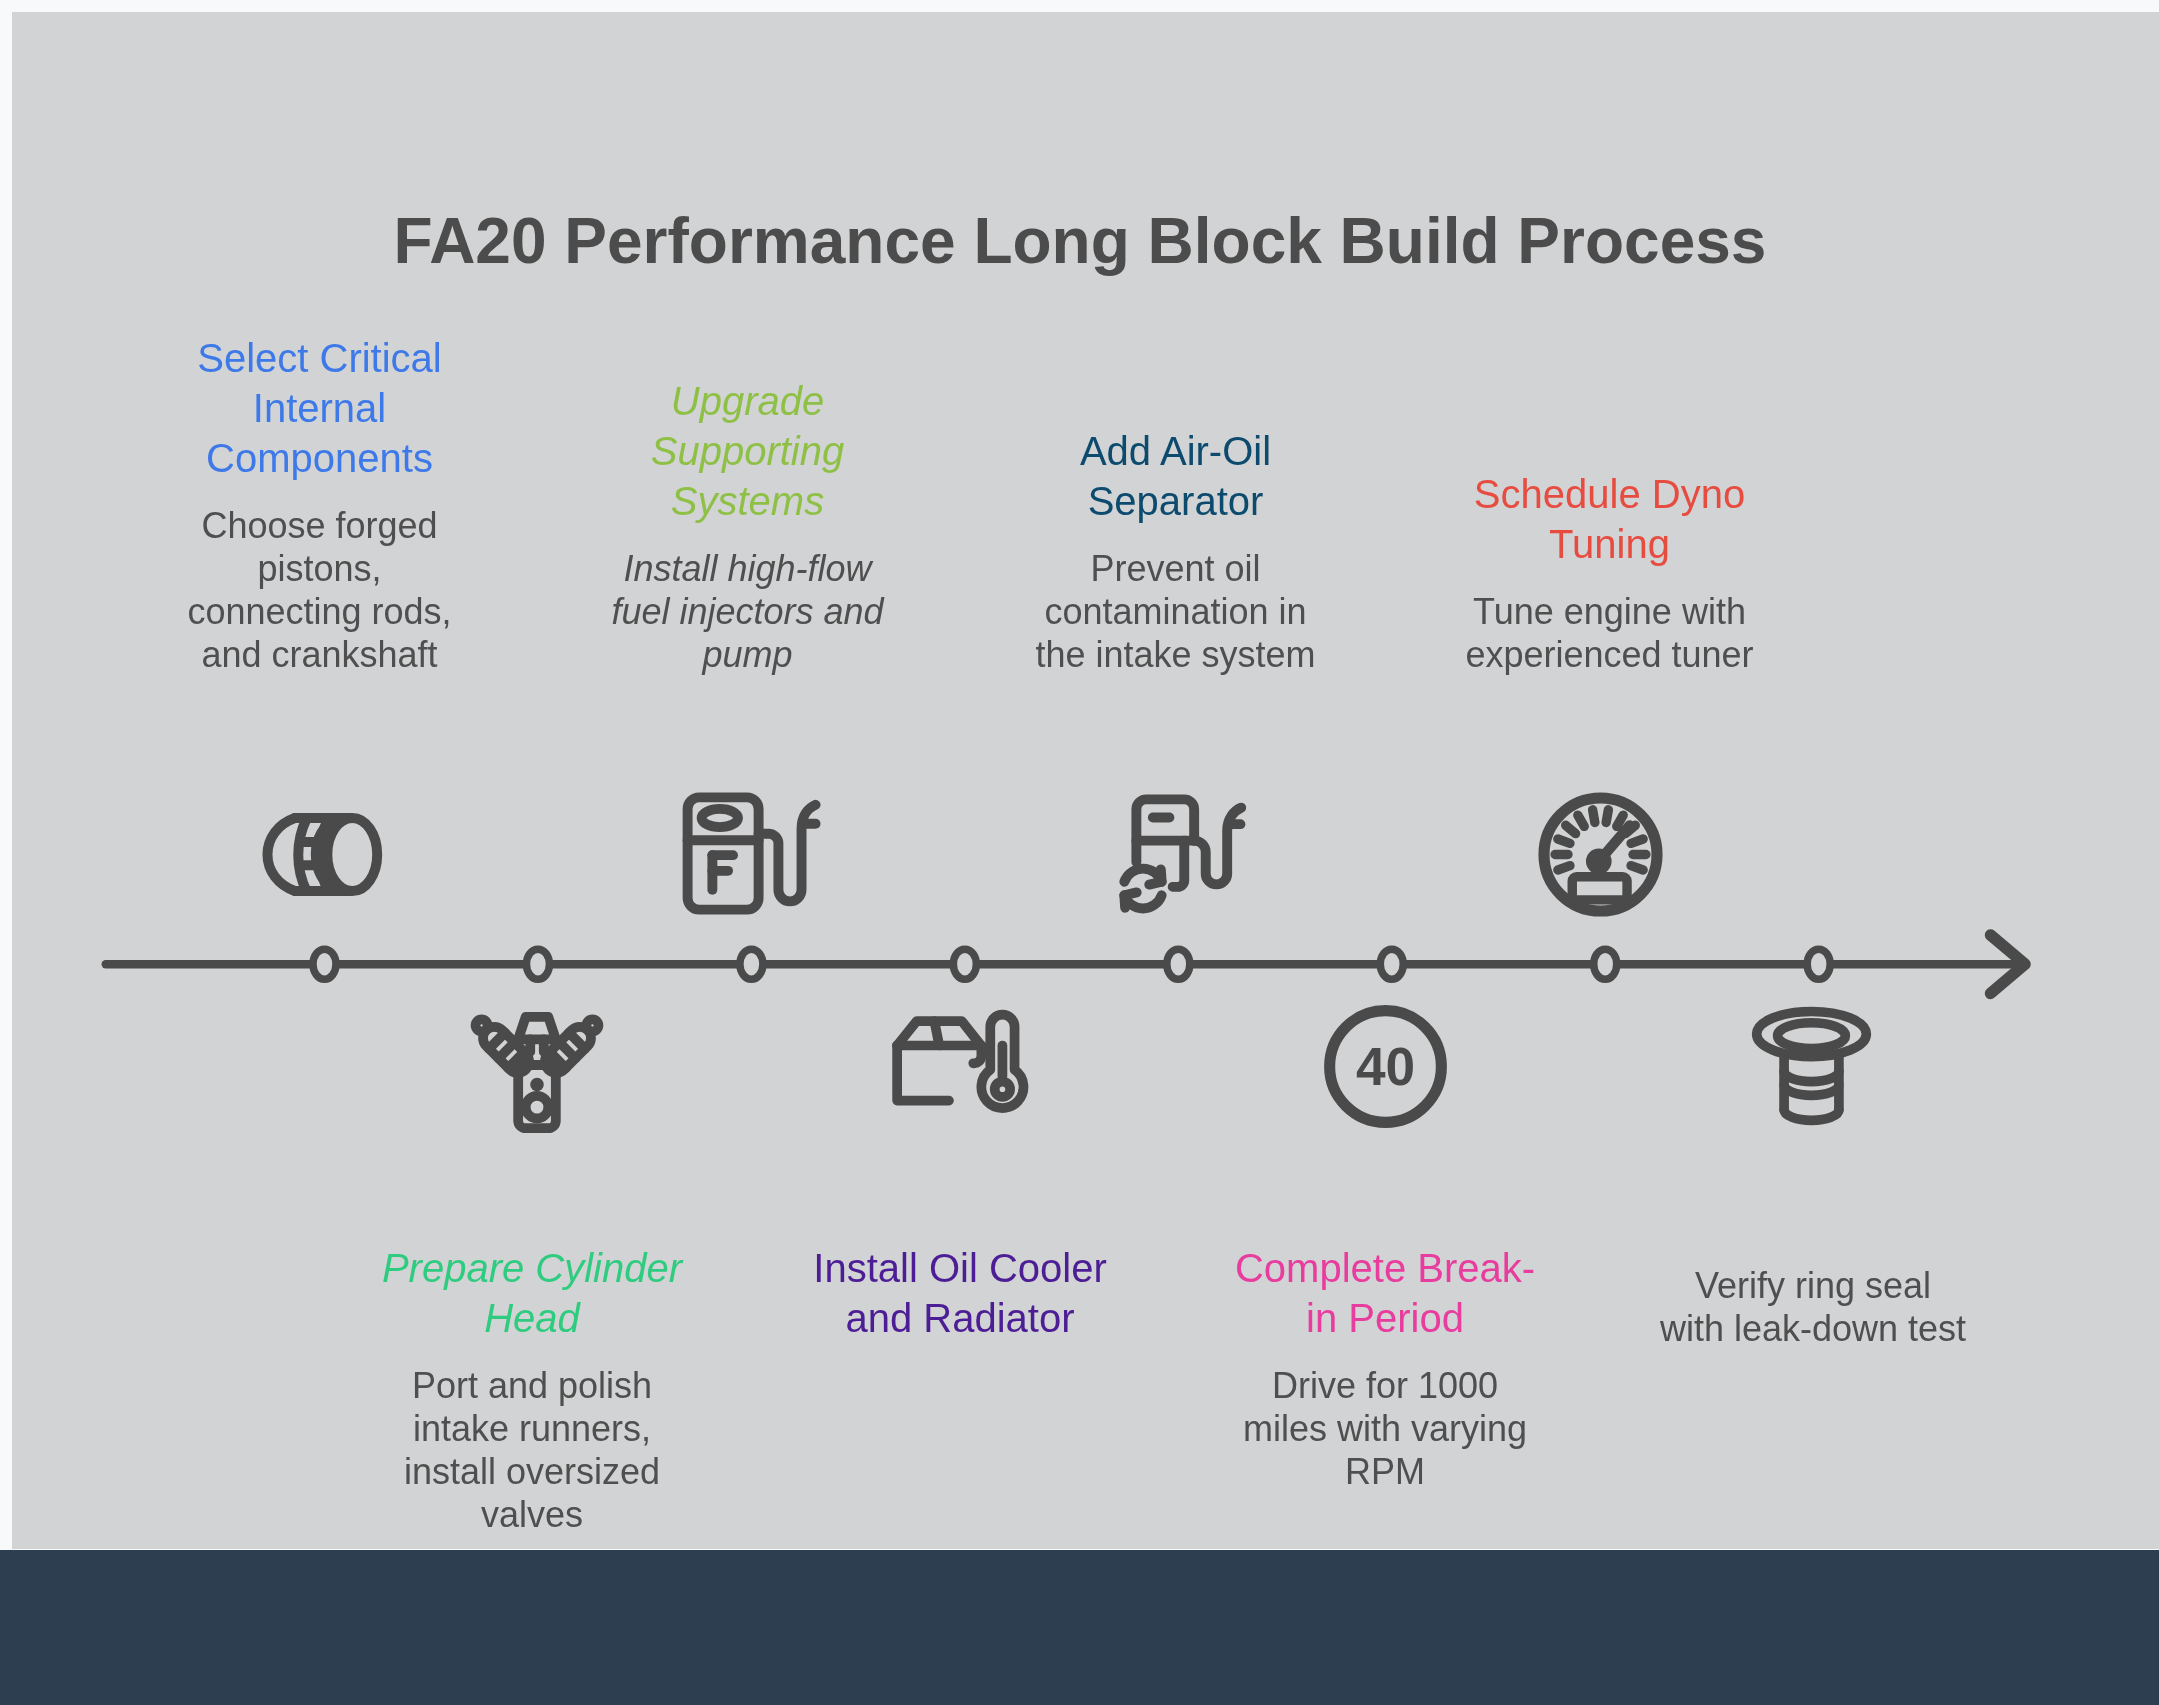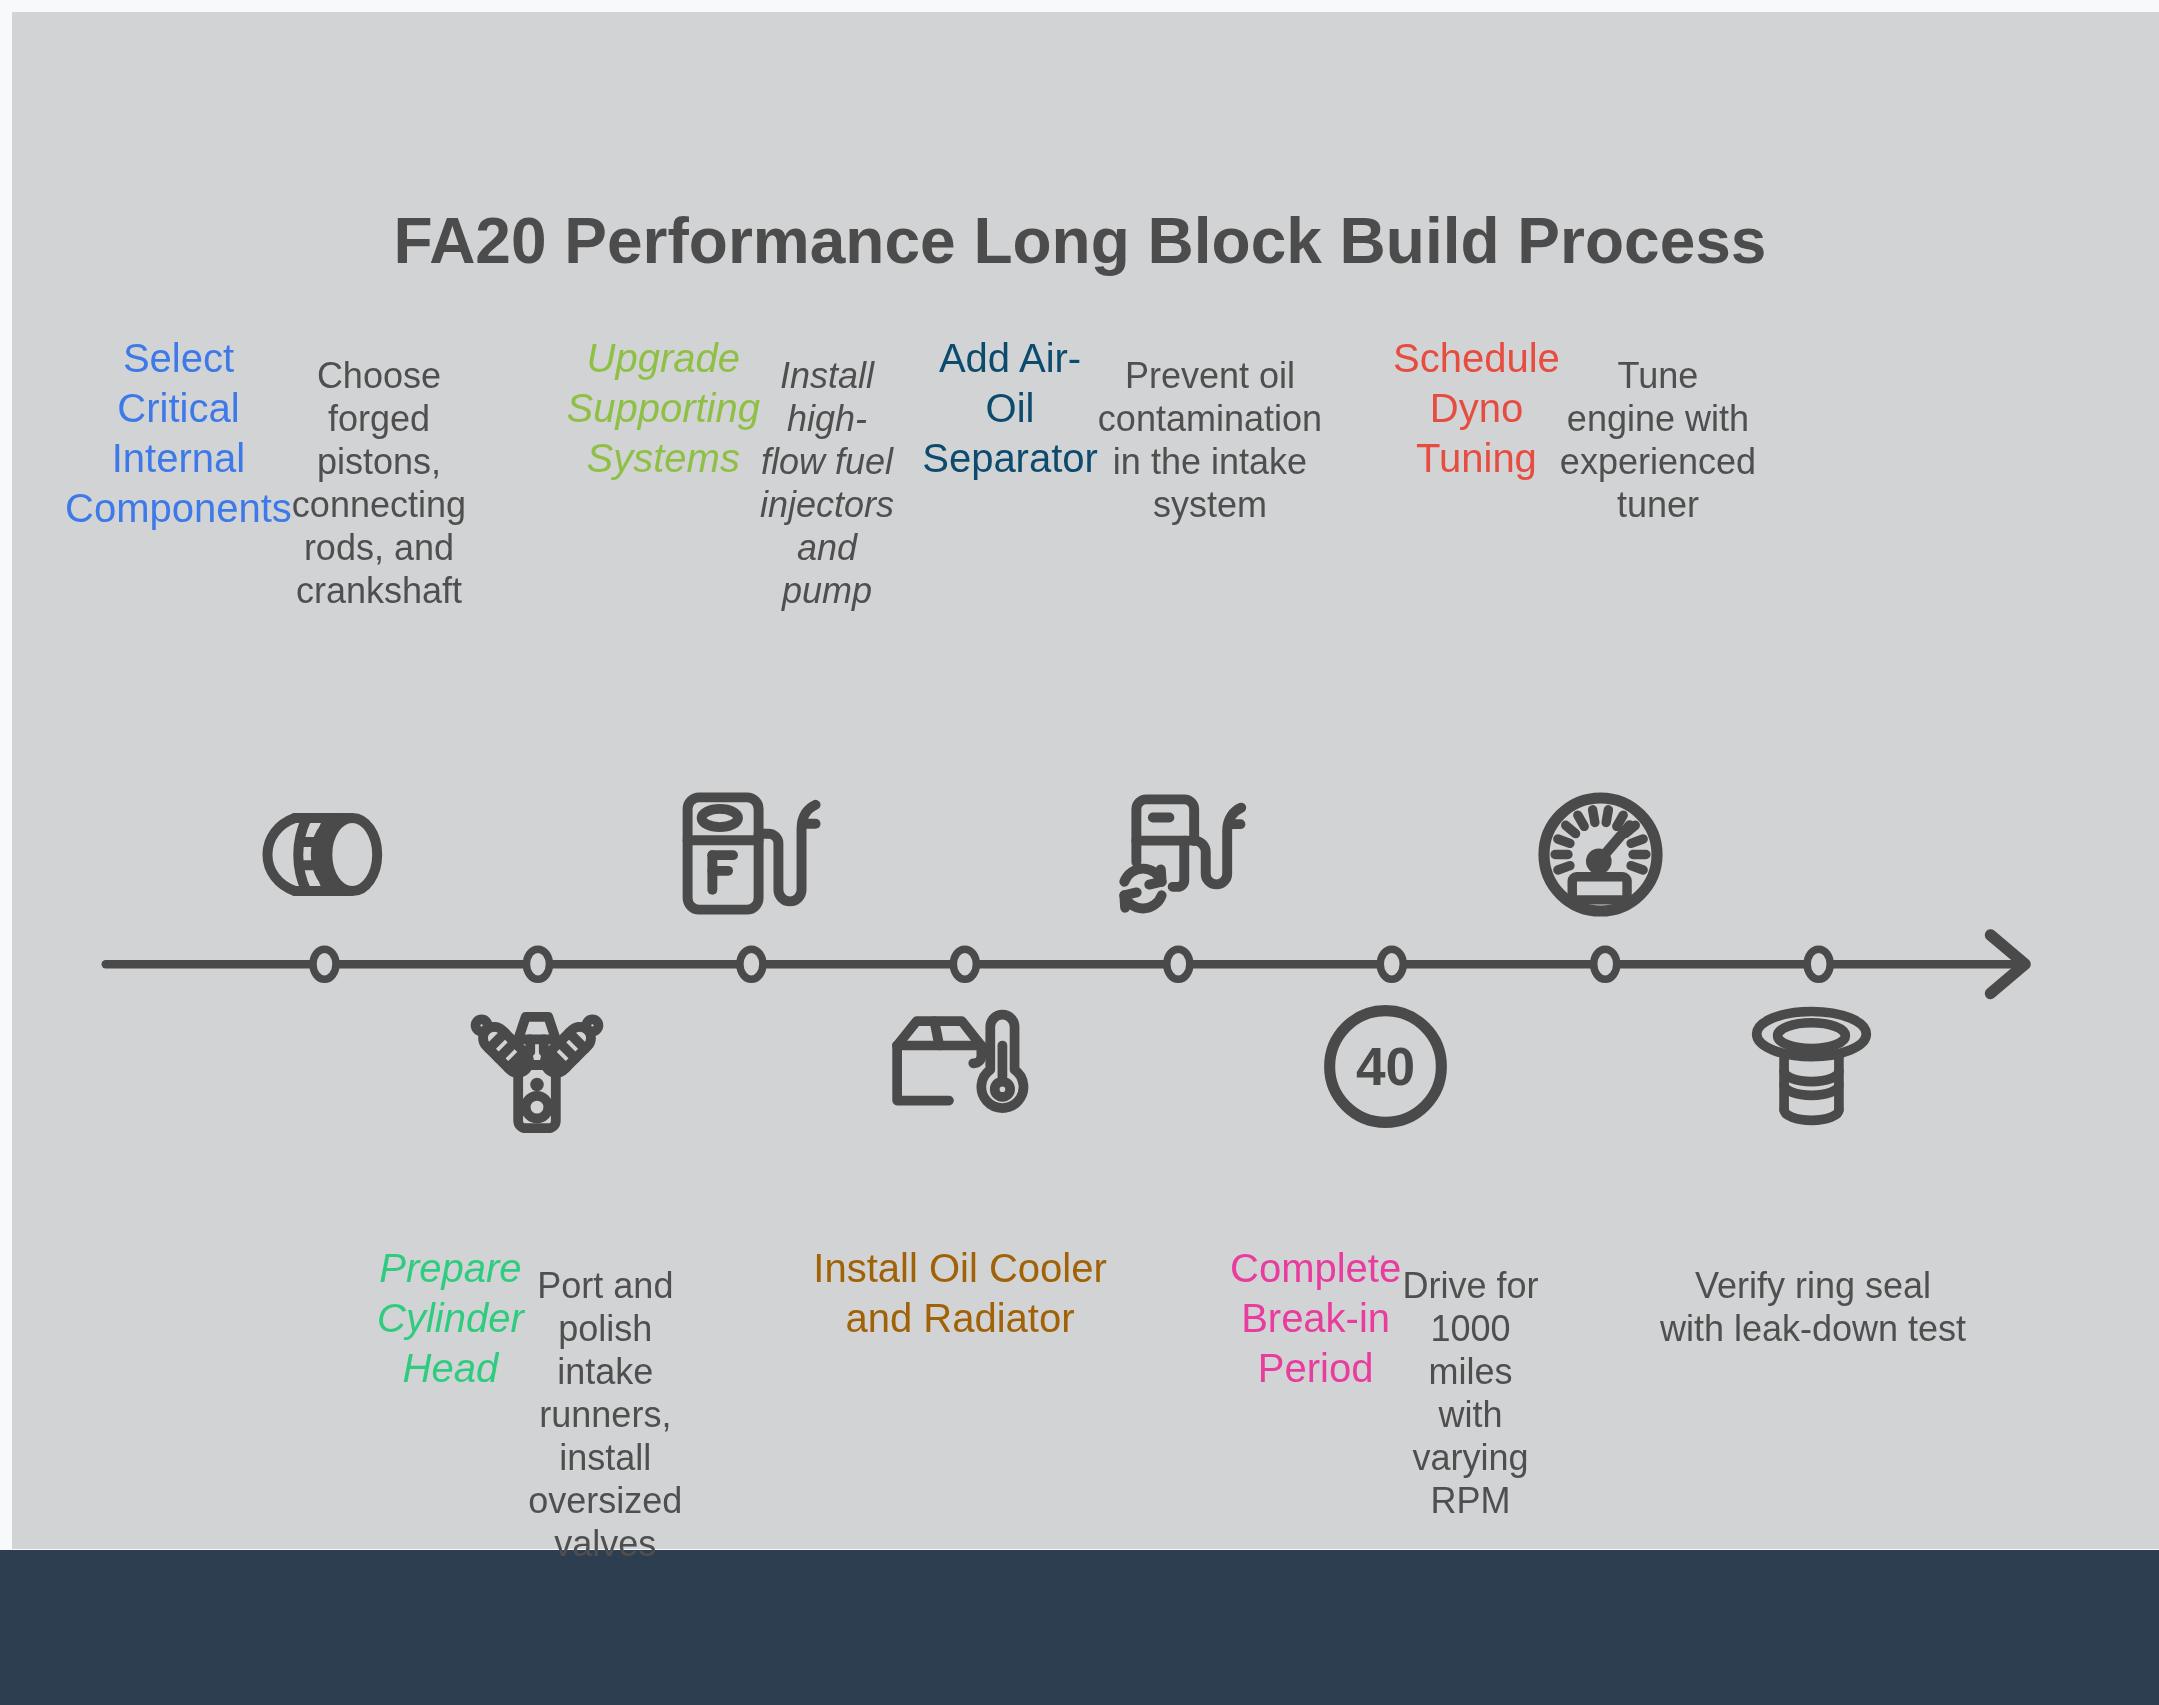--- a/index.html
+++ b/index.html
@@ -20,21 +20,21 @@
   }
   .title{
     position:absolute;left:0;top:177px;width:2160px;
     text-align:center;
     font-weight:700;font-size:64px;line-height:1.15;
     color:var(--title,#4c4c4c);
     letter-spacing:0px;
     margin-top:28px;
   }
   .col{
-    position:absolute;display:flex;flex-direction:row;
+    position:absolute;display:flex;flex-direction:column;
     text-align:center;
   }
   .col.top{top:333px;height:343px;width:293px;justify-content:flex-end;}
   .col.bottom{top:1243px;width:310px;justify-content:flex-start;}
   .step-label{font-weight:400;font-size:40px;line-height:50px;}
   .step-desc{font-weight:400;font-size:36px;line-height:43px;color:var(--text,#4f4f4f);margin-top:21px;}
   .icon{position:absolute;color:var(--ink,#4a4a4a);}
   .icon svg{display:block;overflow:visible;}
   .s{fill:none;stroke:currentColor;stroke-linecap:round;stroke-linejoin:round;}
   .f{fill:currentColor;stroke:none;}
@@ -65,21 +65,21 @@
 <div class="col top" style="left:1455px;margin-left:8px;">
   <div class="step-label" style="color: rgb(231, 76, 65);">Schedule Dyno Tuning</div>
   <div class="step-desc">Tune engine with experienced tuner</div>
 </div>
 
 <div class="col bottom" style="left:377px;">
   <div class="step-label" style="color: rgb(47, 204, 128); font-style: italic;">Prepare Cylinder Head</div>
   <div class="step-desc">Port and polish intake runners, install oversized valves</div>
 </div>
 <div class="col bottom" style="left:805px;">
-  <div class="step-label" style="color: #a16207;">Install Oil Cooler and Radiator</div>
+  <div class="step-label" style="color: #4c1d95;">Install Oil Cooler and Radiator</div>
 </div>
 <div class="col bottom" style="left:1230px;">
   <div class="step-label" style="color: rgb(232, 60, 158);">Complete Break-in Period</div>
   <div class="step-desc">Drive for 1000 miles with varying RPM</div>
 </div>
 <div class="col bottom" style="left:1658px;">
   <div class="step-desc">Verify ring seal with leak-down test</div>
 </div>
 
 <svg class="timeline" width="2160" height="124" viewBox="0 0 2436 140">

